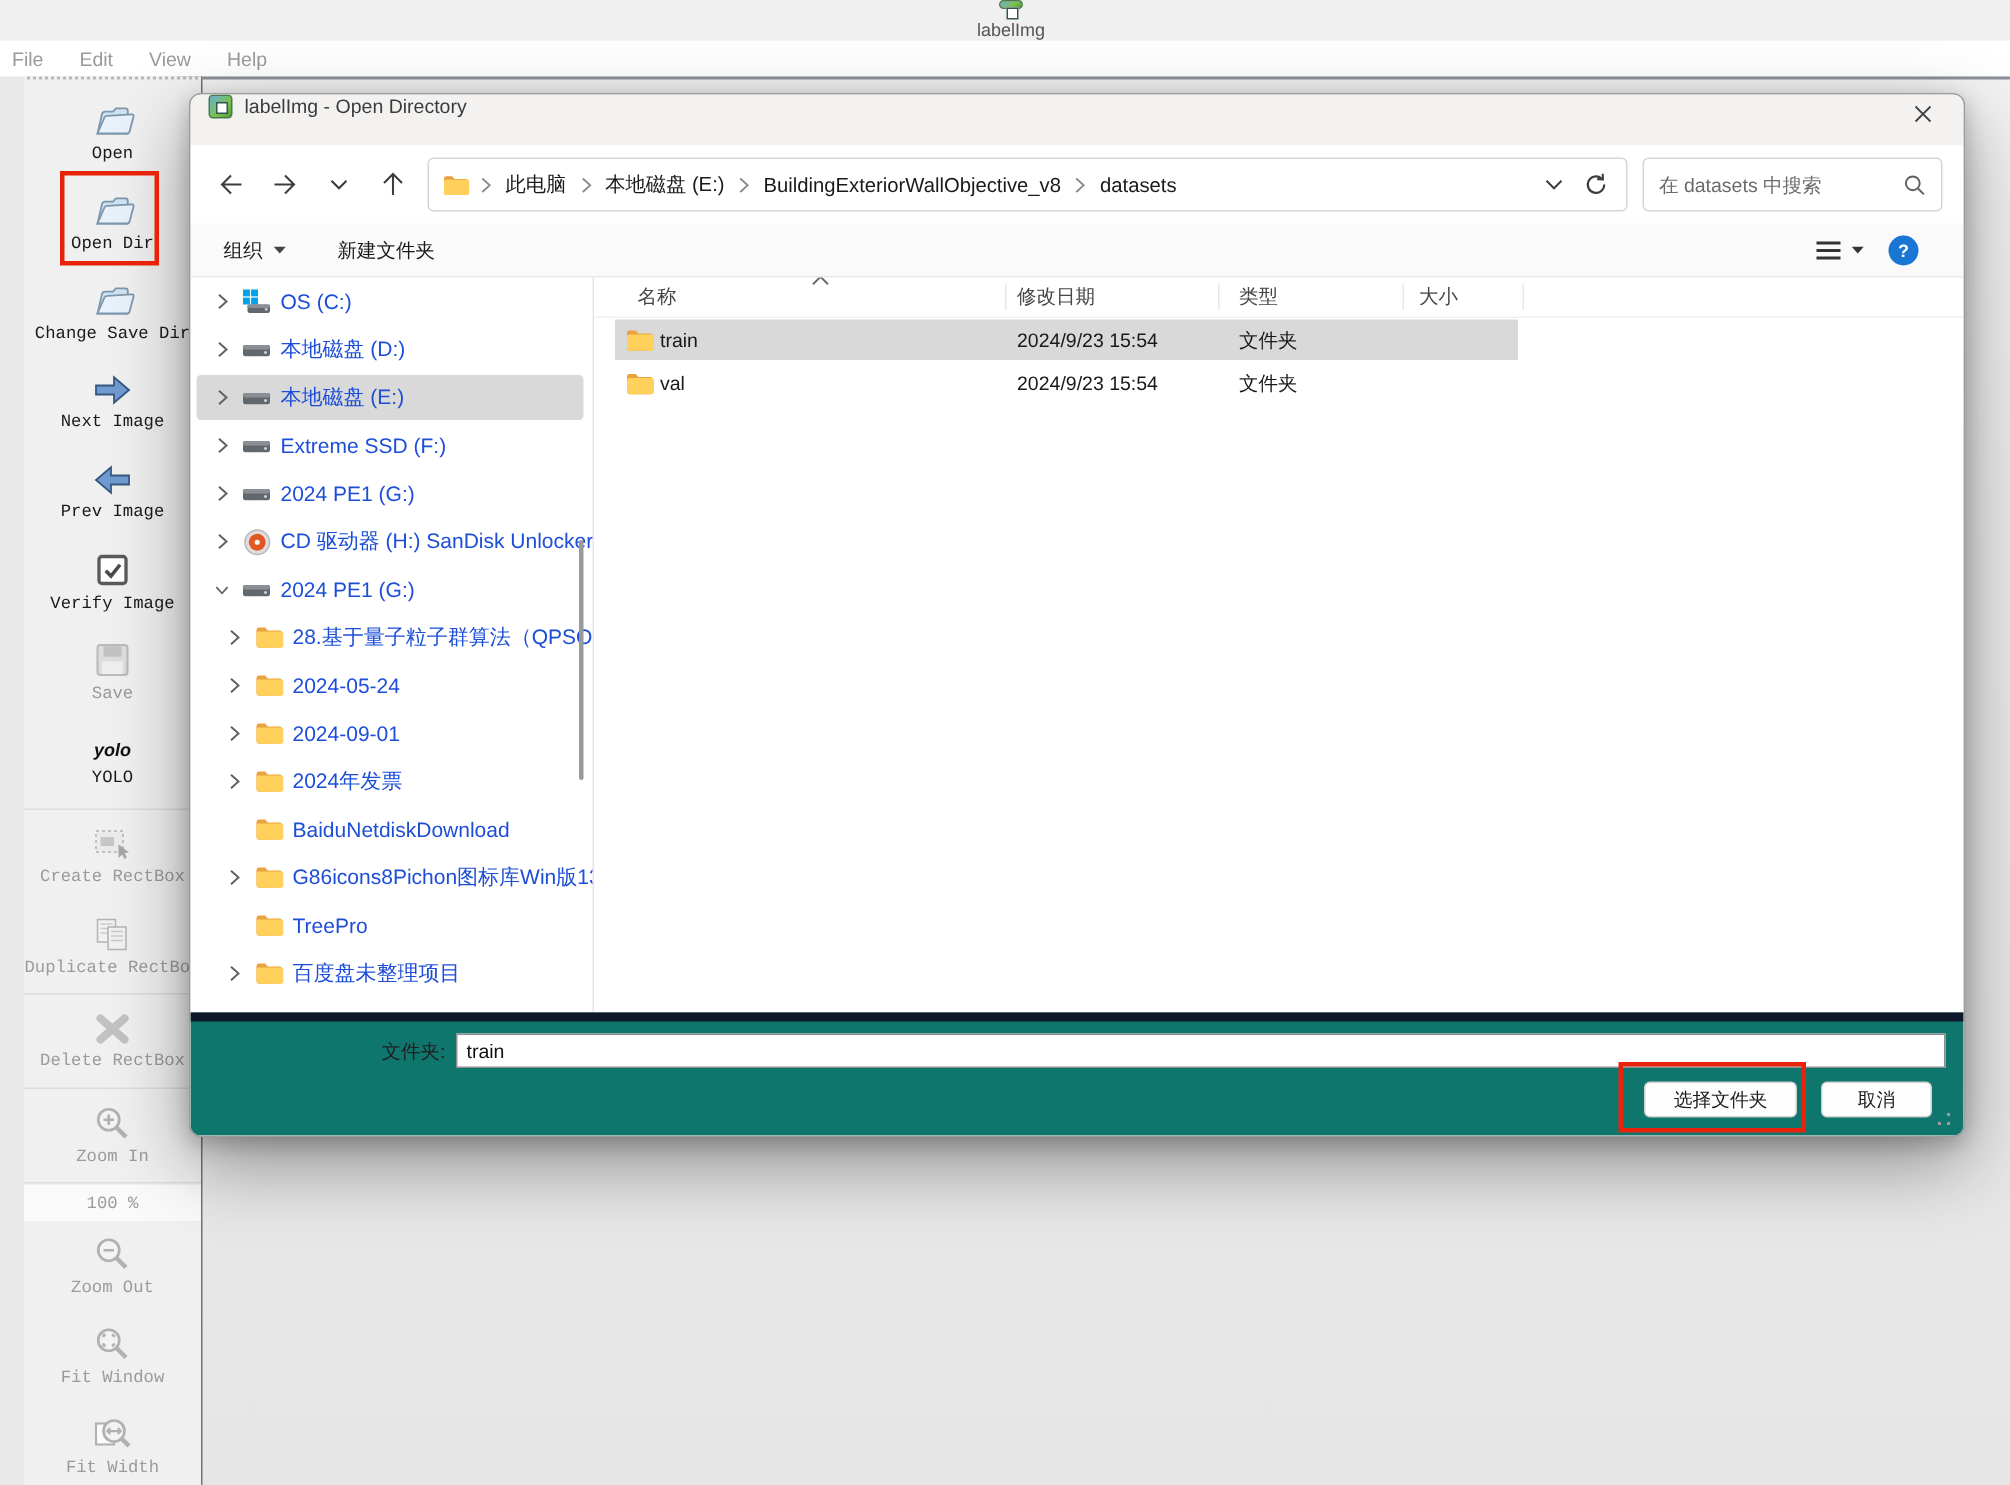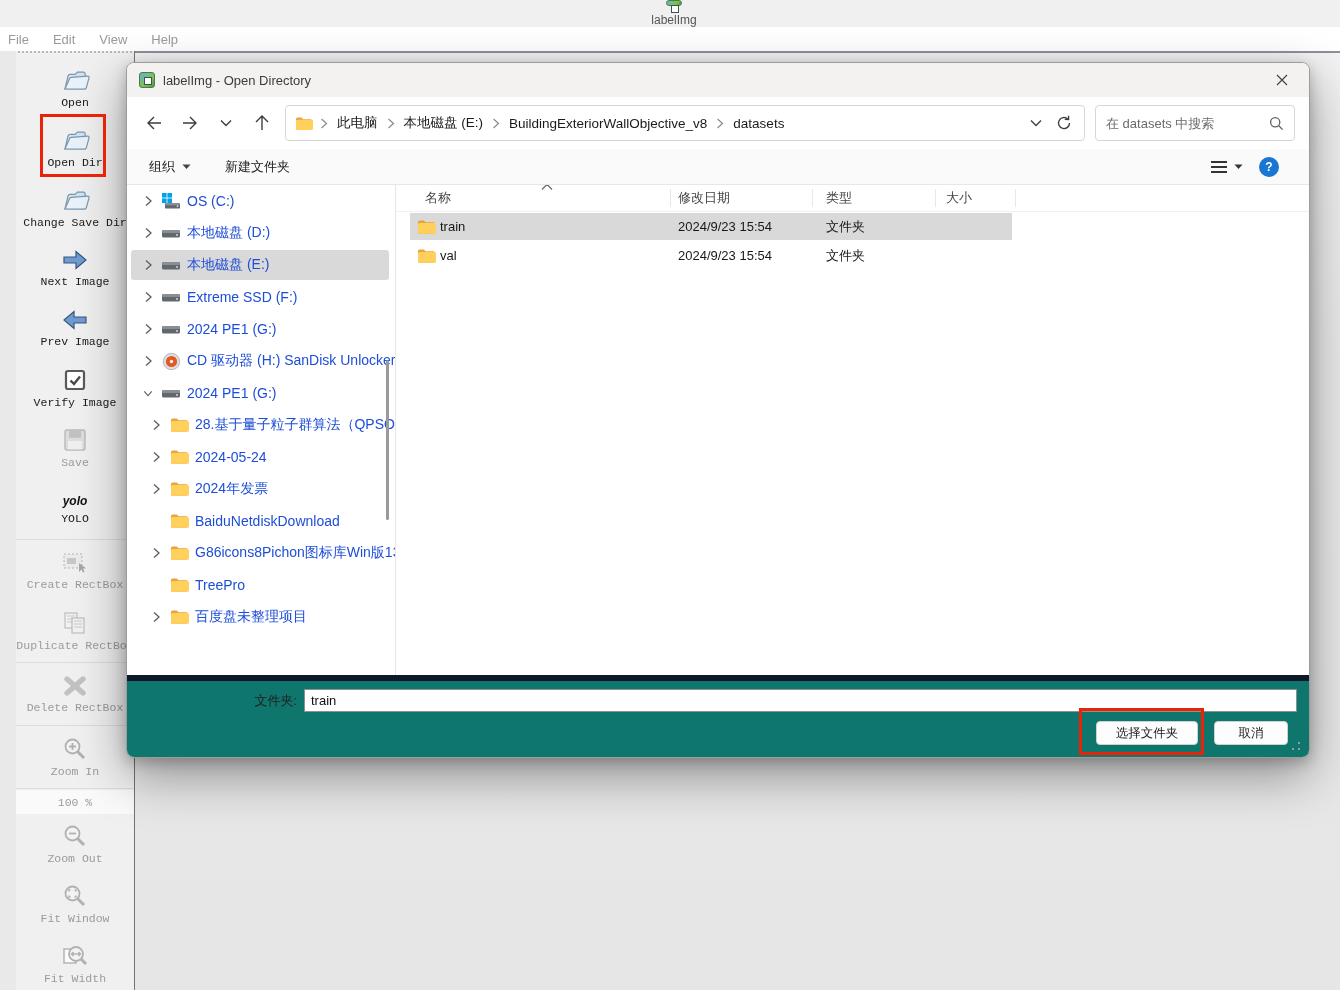--- a/index.html
+++ b/index.html
@@ -36,21 +36,21 @@
   .sb-sep { height:1px; background:#dcdcdc; margin:1px 0; }
   .yolo-mini { font-style:italic; font-weight:bold; font-size:12px; color:#111; }
   .hl-box { position:absolute; border:3px solid #e8230a; z-index:30; pointer-events:none; }
   .hl-open-dir { left:24px; top:63px; width:66px; height:63px; }
 
   
   .dialog { position:absolute; left:126px; top:62px; width:1184px; height:696px;
     background:#fff; border:1px solid #9c9c9c; border-radius:8px;
     box-shadow:0 18px 50px rgba(0,0,0,0.38), 0 4px 14px rgba(0,0,0,0.22);
     display:flex; flex-direction:column; overflow:hidden; }
-  .dlg-titlebar { height:34px; background:#f3f2f1; display:flex; align-items:center;
+  .dlg-titlebar { height:34px; background:#f3f2f1; display:flex; 
     padding:0 12px; gap:8px; flex:0 0 auto; }
   .dlg-title { font-size:13px; color:#3b3b3b; flex:1; }
   .dlg-close { width:30px; height:26px; display:flex; align-items:center; justify-content:center; }
 
   .dlg-addr { height:52px; background:#fff; display:flex; align-items:center;
     padding:0 14px; gap:10px; flex:0 0 auto; }
   .nav-btn { width:26px; height:26px; display:flex; align-items:center; justify-content:center; }
   .crumb-box { flex:1; height:36px; border:1px solid #d6d6d6; border-radius:4px;
     display:flex; align-items:center; padding:0 8px; gap:2px; min-width:0; }
   .crumb-seg { font-size:13.5px; color:#1a1a1a; padding:3px 7px; border-radius:3px;
@@ -535,20 +535,34 @@
               <path d="M2 1.5 L7 6 L2 10.5" stroke="#5f5f5f" stroke-width="1.3" fill="none"></path>
             </svg>
           </span>
           <span class="t-icon">
             <svg width="19" height="16" viewBox="0 0 19 16">
               <path d="M1 3 q0-1.6 1.6-1.6 h4.2 l1.7 1.9 h7.9 q1.6 0 1.6 1.6 v8.3 q0 1.6 -1.6 1.6 h-13.8 q-1.6 0 -1.6 -1.6 Z" fill="#e8a33d"></path>
               <path d="M1 5.5 q0-1.5 1.6-1.5 h14.8 q1.6 0 1.6 1.5 v7.7 q0 1.6 -1.6 1.6 h-14.8 q-1.6 0 -1.6 -1.6 Z" fill="#ffd15c"></path>
             </svg>
           </span>
           <span>2024-05-24</span>
+        </div>
+        <div class="tree-row" style="padding-left: 24px;">
+          <span class="t-chev">
+            <svg width="9" height="12" viewBox="0 0 9 12">
+              <path d="M2 1.5 L7 6 L2 10.5" stroke="#5f5f5f" stroke-width="1.3" fill="none"></path>
+            </svg>
+          </span>
+          <span class="t-icon">
+            <svg width="19" height="16" viewBox="0 0 19 16">
+              <path d="M1 3 q0-1.6 1.6-1.6 h4.2 l1.7 1.9 h7.9 q1.6 0 1.6 1.6 v8.3 q0 1.6 -1.6 1.6 h-13.8 q-1.6 0 -1.6 -1.6 Z" fill="#e8a33d"></path>
+              <path d="M1 5.5 q0-1.5 1.6-1.5 h14.8 q1.6 0 1.6 1.5 v7.7 q0 1.6 -1.6 1.6 h-14.8 q-1.6 0 -1.6 -1.6 Z" fill="#ffd15c"></path>
+            </svg>
+          </span>
+          <span>2024-09-01</span>
         </div>
         <div class="tree-row" style="padding-left: 24px;">
           <span class="t-chev">
             <svg width="9" height="12" viewBox="0 0 9 12">
               <path d="M2 1.5 L7 6 L2 10.5" stroke="#5f5f5f" stroke-width="1.3" fill="none"></path>
             </svg>
           </span>
           <span class="t-icon">
             <svg width="19" height="16" viewBox="0 0 19 16">
               <path d="M1 3 q0-1.6 1.6-1.6 h4.2 l1.7 1.9 h7.9 q1.6 0 1.6 1.6 v8.3 q0 1.6 -1.6 1.6 h-13.8 q-1.6 0 -1.6 -1.6 Z" fill="#e8a33d"></path>

